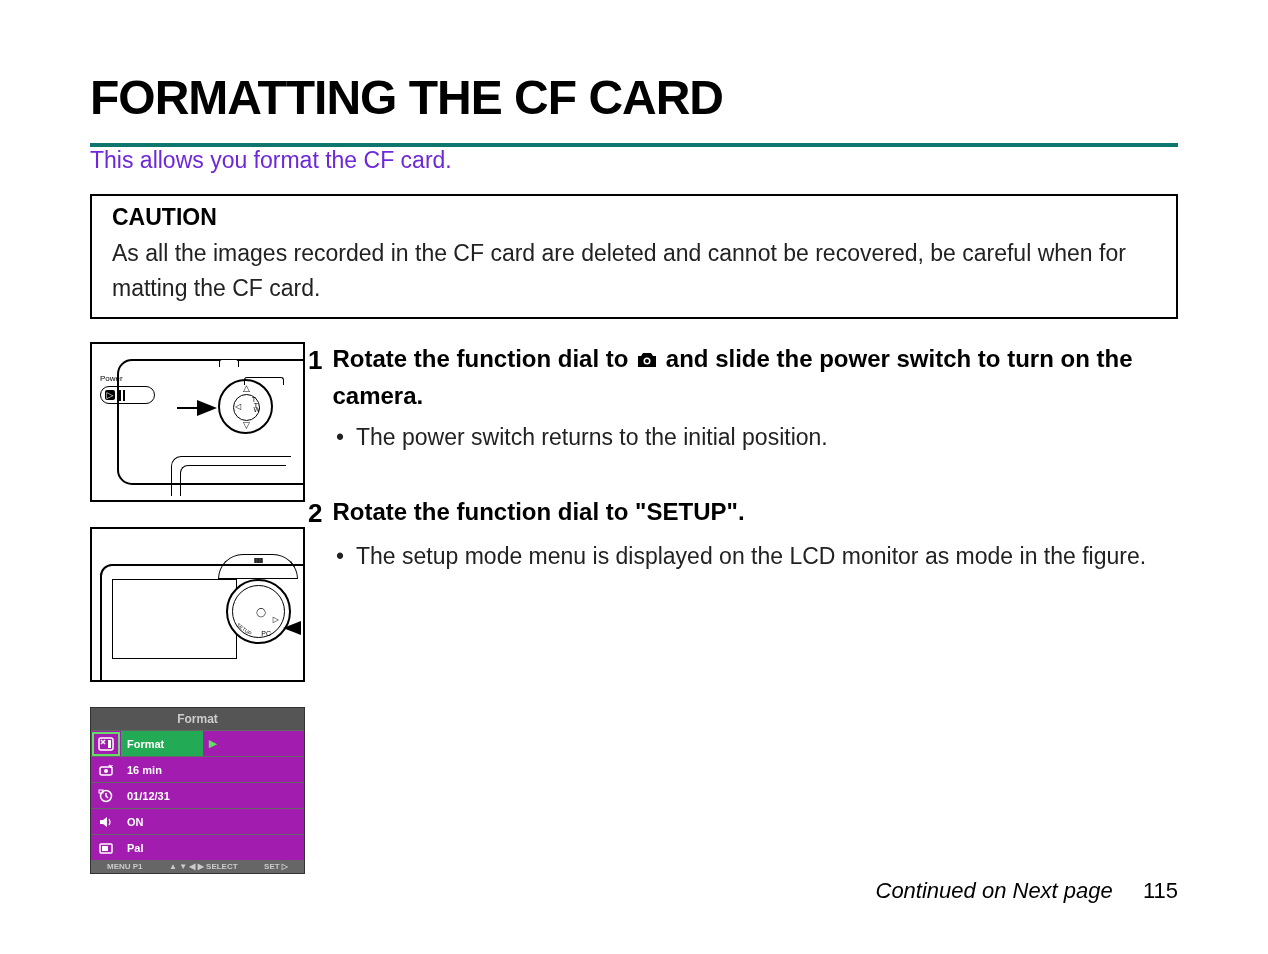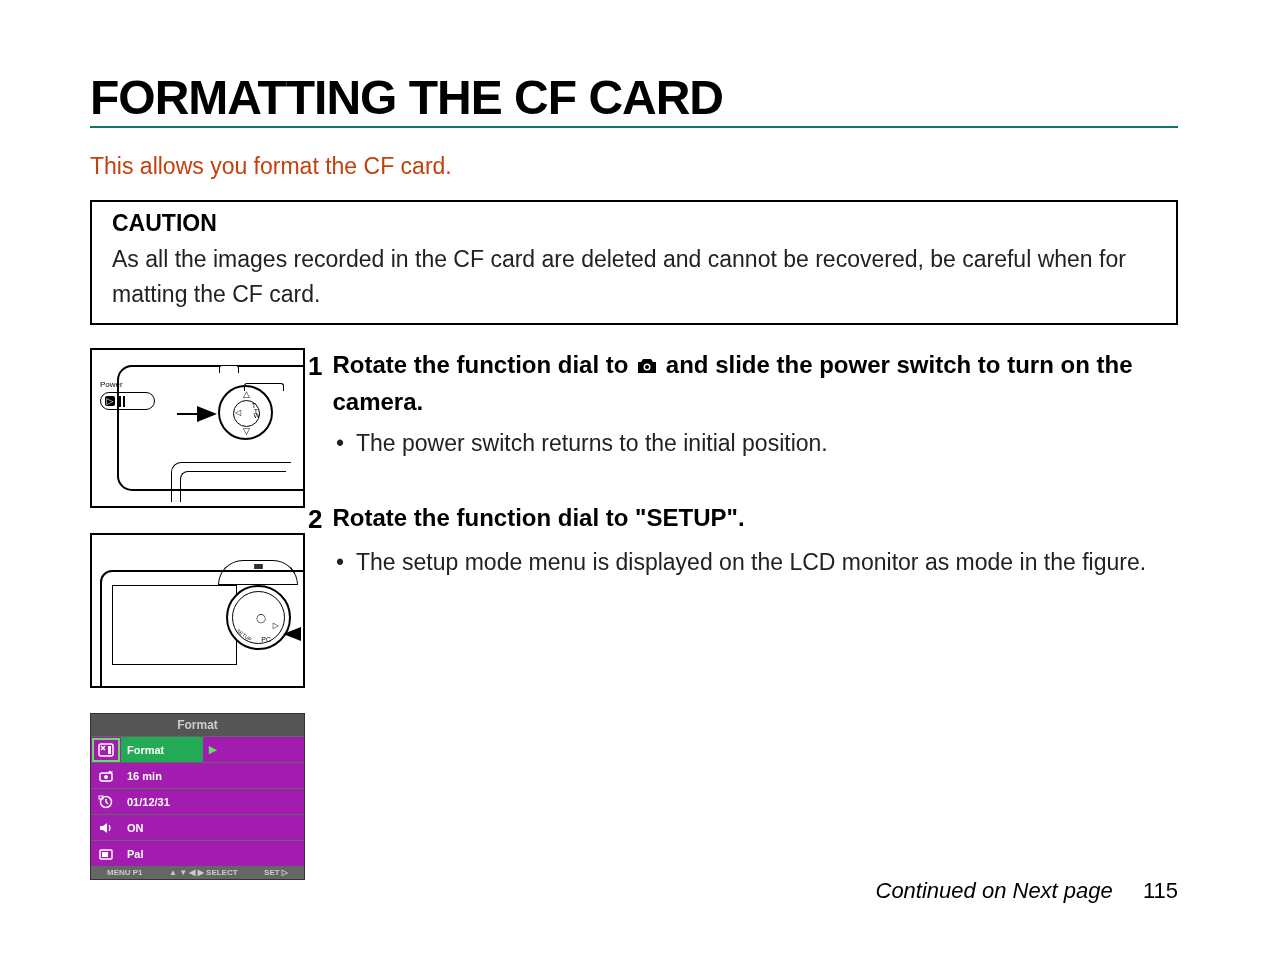--- a/index.html
+++ b/index.html
@@ -13,29 +13,28 @@
       width: 1268px;
       height: 954px;
       padding: 70px 90px 50px 90px;
       position: relative;
     }
     .main-title {
       font-size: 48px;
       font-weight: bold;
       font-family: 'Arial Black', Arial, sans-serif;
       letter-spacing: -1px;
-      border-bottom: 2px solid #0f766e;
-      padding-bottom: 1px;
-      margin-bottom: 25px;
+      border-bottom: 4px solid #0f766e;
+      padding-bottom: 18px;
       font-stretch: condensed;
     }
     .intro-text {
       font-size: 23px;
       margin-bottom: 20px;
-      color: #c2410c;
+      color: #6d28d9;
     }
     .caution-box {
       border: 2px solid #000;
       padding: 8px 20px 12px 20px;
       margin-bottom: 23px;
     }
     .caution-title {
       font-weight: bold;
       font-size: 23px;
       font-family: 'Arial Black', Arial, sans-serif;

